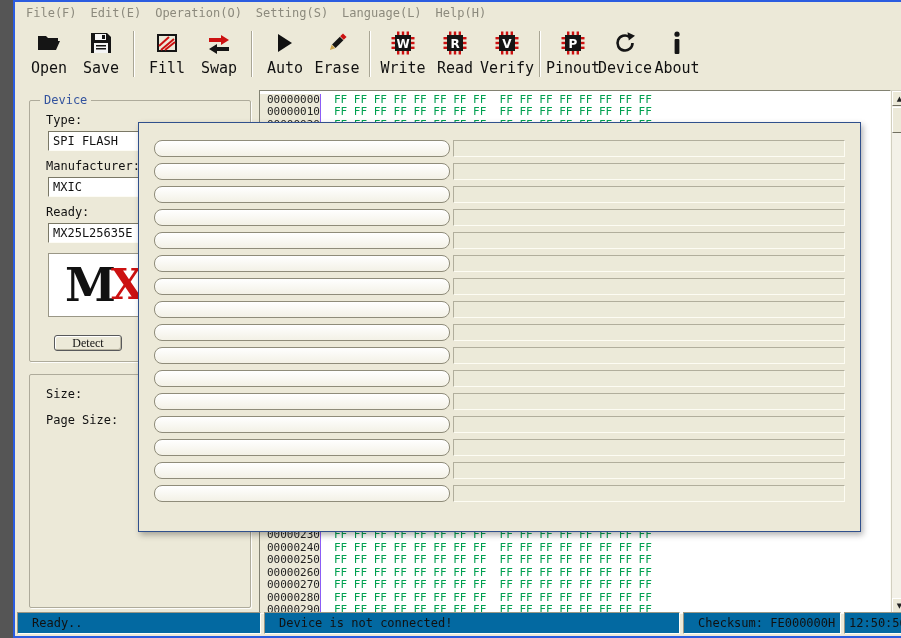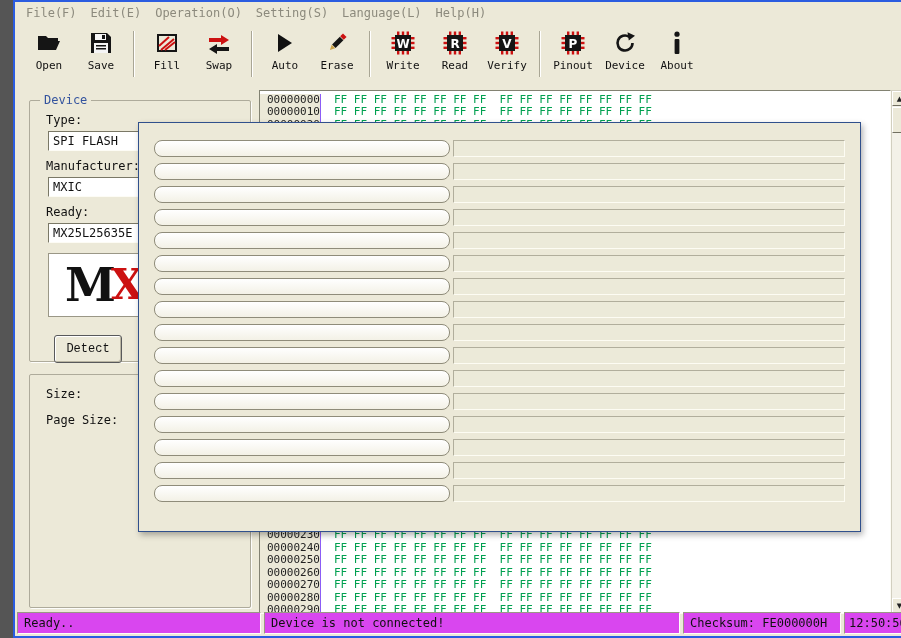--- a/index.html
+++ b/index.html
@@ -12,21 +12,21 @@
   #menubar { position:absolute; left:0; top:0; right:0; height:22px;
              padding-left:4px; line-height:22px; font-size:12px; color:#8c8a7d; }
   .mitem { display:inline-block; padding:0 7px; cursor:default; }
 
   
   #toolbar { position:absolute; left:0; top:22px; right:0; height:62px;
              display:flex; align-items:flex-start; padding:4px 4px 0 8px; }
   .tbtn { width:46px; display:flex; flex-direction:column; align-items:center;
           margin:0 3px; cursor:default; }
   .ticon { height:30px; display:flex; align-items:center; justify-content:center; }
-  .tlabel { font-size:11px; color:#111; margin-top:1px; }
+  .tlabel { font-size:15px; color:#111; margin-top:1px; }
   .tsep { width:2px; height:46px; margin:3px 6px 0;
           border-left:1px solid #a9a695; border-right:1px solid #fff; }
 
   
   .groupbox { position:absolute; border:1px solid #aeab9b; border-radius:2px;
               box-shadow:1px 1px 0 rgba(255,255,255,.9); }
   .legend { position:absolute; top:-8px; left:10px; background:#ece9d8;
             padding:0 4px; font-size:12px; color:#33539e; }
   #gb-device { left:14px; top:98px; width:222px; height:262px; }
   #gb-info   { left:14px; top:372px; width:222px; height:234px; }
@@ -43,23 +43,23 @@
                font-family:"DejaVu Sans", sans-serif; }
 
   #logobox { position:absolute; left:18px; top:152px; width:184px; height:64px;
              background:#fff; border:1px solid #9a9786; display:flex;
              align-items:center; padding-left:16px; overflow:hidden; }
   .logo-m { font-family:"DejaVu Serif", serif; font-weight:bold; font-size:46px;
             color:#111; line-height:1; }
   .logo-x { font-family:"DejaVu Serif", serif; font-weight:bold; font-size:42px;
             color:#cc1111; margin-left:-5px; line-height:1; }
 
-  #detect { position:absolute; left:24px; top:234px; width:68px; height:28px;
+  #detect { position:absolute; left:24px; top:234px; width:68px; height:16px;
             background:#ece9d8; border:1px solid #58595b; border-radius:3px;
-            font-size:12px; font-family:Liberation Mono, monospace; color:#111;
+            font-size:12px; font-family:Liberation Serif, serif; color:#111;
             box-shadow:inset 1px 1px 0 #fff, inset -1px -1px 0 #b9b5a2; }
 
   
   #hexpanel { position:absolute; left:244px; top:88px; width:632px; height:524px;
               background:#fff; border:1px solid;
               border-color:#828272 #fdfcf5 #fdfcf5 #828272; overflow:hidden; }
   #hexrows { position:absolute; left:0; top:3px; right:0; bottom:0; overflow:hidden; }
   .hexrow { display:flex; height:12.45px; font-size:11px; line-height:12.4px; }
   .addr { flex:0 0 57px; background:#ece9d8; color:#222; padding-left:7px;
           border-right:1px solid #8b5cf6; }
@@ -91,22 +91,22 @@
   .prow { display:flex; gap:3px; height:17px; margin-bottom:6px; }
   .pbar { flex:0 0 296px; border:1px solid #8f8c7a; border-radius:8px;
           background:linear-gradient(#ffffff,#f3f1e6); }
   .ppanel { flex:1; border:1px solid; border-color:#b1ae9c #fdfcf3 #fdfcf3 #b1ae9c;
             background:#ecead9; }
 
   
   #statusbar { position:absolute; left:2px; right:2px; bottom:2px; height:22px;
                display:flex; gap:3px; font-size:12px; }
   .spanel { border:1px solid; border-color:#9a9785 #fffef8 #fffef8 #9a9785;
-            padding:2px 6px; line-height:16px; white-space:nowrap; overflow:hidden;
-            color:#111; background:#d946ef; }
+            padding:2px 14px; line-height:16px; white-space:nowrap; overflow:hidden;
+            color:#111; background:#0369a1; }
   #sp1 { flex:0 0 244px; } #sp2 { flex:1; } #sp3 { flex:0 0 158px; }
   #sp4 { flex:0 0 66px; padding-left:4px; padding-right:2px; }
 </style>
 </head>
 <body>
 
 <div id="app">
 
   <div id="menubar"><span class="mitem">File(F)</span><span class="mitem">Edit(E)</span><span class="mitem">Operation(O)</span><span class="mitem">Setting(S)</span><span class="mitem">Language(L)</span><span class="mitem">Help(H)</span></div>
 

